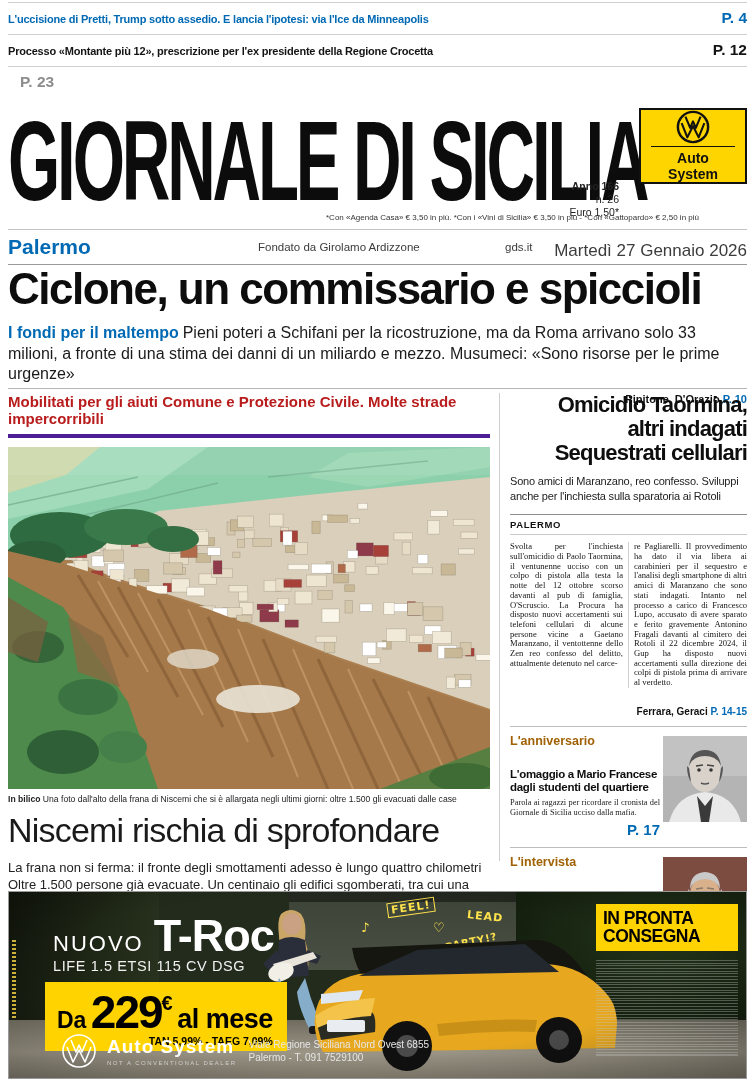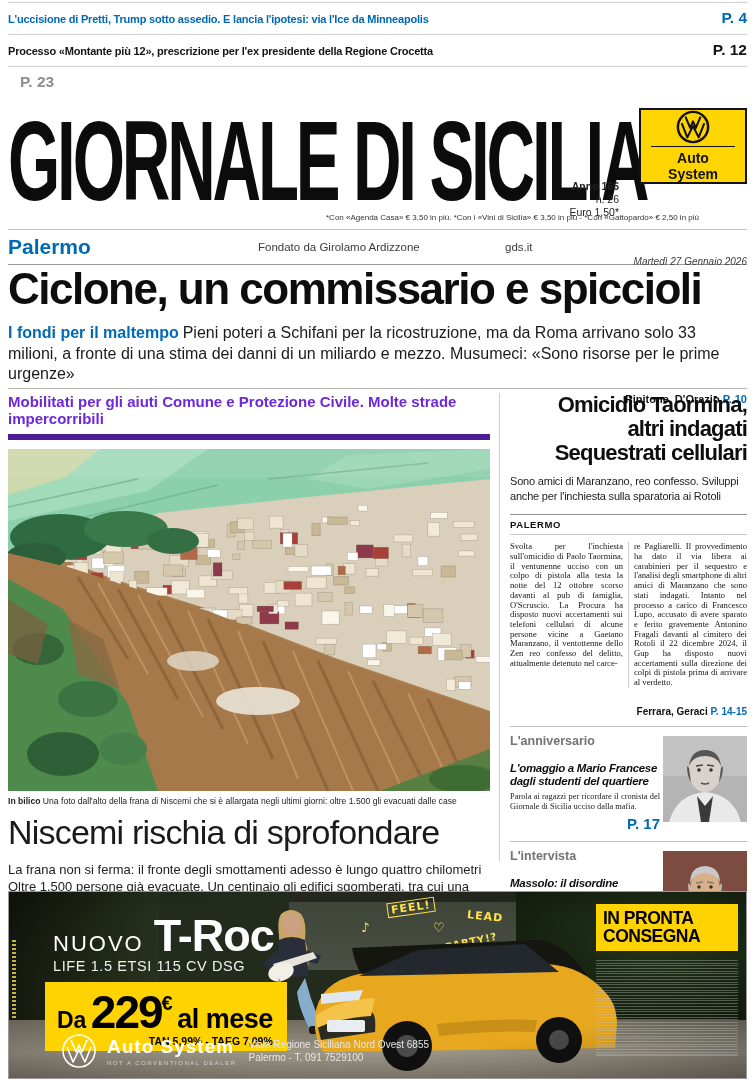--- a/index.html
+++ b/index.html
@@ -25,58 +25,58 @@
   .vw-box .brand{font-size:14px;font-weight:bold;color:#111;border-top:1px solid #111;padding-top:3px;width:84px;text-align:center;}
   .anno-block{position:absolute;right:128px;top:80px;font-size:10.5px;line-height:1.25;color:#222;text-align:right;}
   .anno-block .b{font-weight:bold;}
   .edition-note{position:absolute;left:310px;right:40px;top:113px;font-size:8px;color:#333;text-align:center;white-space:nowrap;}
 
   
   .dateline{position:absolute;top:229px;left:8px;right:8px;height:34px;border-top:1px solid #c4c4c4;border-bottom:1px solid #9a9a9a;}
   .dateline .city{position:absolute;left:0;top:5px;font-size:21px;font-weight:bold;color:#0069b4;}
   .dateline .founded{position:absolute;left:250px;top:11px;font-size:11.5px;color:#3c3c3c;}
   .dateline .site{position:absolute;left:497px;top:11px;font-size:11.5px;color:#3c3c3c;}
-  .dateline .date{position:absolute;right:0;top:26px;font-size:10px;color:#3c3c3c;font-style:italic;}
+  .dateline .date{position:absolute;right:0;top:11px;font-size:17px;color:#3c3c3c;}
 
   
   .lead-story{position:absolute;top:267px;left:8px;right:8px;}
   .lead-story h1{margin:0;font-size:44px;line-height:1.02;letter-spacing:-1.5px;font-weight:bold;color:#0d0d0d;}
   .lead-deck{margin:11px 0 0 0;font-size:16px;line-height:1.3;color:#1b1b1b;}
   .deck-kicker{color:#0069b4;font-weight:bold;margin-right:4px;}
   .byline{margin:8px 0 0 0;text-align:right;font-size:11px;font-weight:bold;color:#111;}
   .pg{color:#0069b4;}
   .lead-rule{top:388px;border-top:1px solid #b5b5b5;}
 
   
   .columns{position:absolute;top:393px;left:8px;right:8px;height:492px;}
   .col-left{position:absolute;left:0;top:0;width:482px;}
   .col-divider{position:absolute;left:491px;top:0;height:468px;border-left:1px solid #cfcfcf;}
   .col-right{position:absolute;left:502px;right:0;top:0;}
 
-  .photo-kicker{font-size:15px;font-weight:bold;color:#6d28d9;padding-bottom:7px;border-bottom:6px solid #4c1d95;}
+  .photo-kicker{font-size:15px;font-weight:bold;color:#b91c1c;padding-bottom:7px;border-bottom:4px solid #4c1d95;}
   .photo-wrap{margin-top:9px;width:482px;height:342px;overflow:hidden;background:#b08a58;}
   .photo-caption{margin-top:5px;font-size:8.6px;color:#222;white-space:nowrap;}
   .photo-caption .b{font-weight:bold;}
   .niscemi-h{margin:9px 0 0 0;font-size:34px;font-weight:400;letter-spacing:-0.8px;color:#1a1a1a;line-height:1.05;}
   .niscemi-deck{margin:10px 0 0 0;font-size:13px;line-height:1.35;color:#222;}
   .niscemi-by{margin-top:-14px;text-align:right;font-size:10.5px;font-weight:bold;}
 
   .col-right h2{margin:0;font-size:22px;line-height:1.08;font-weight:bold;letter-spacing:-0.8px;color:#0e0e0e;white-space:pre-line;text-align:right;}
   .t-deck{margin:10px 0 0 0;font-size:11px;line-height:1.32;letter-spacing:-0.2px;color:#222;}
   .place-bar{margin-top:11px;border-top:1px solid #8f8f8f;border-bottom:1px solid #c9c9c9;padding:4px 0;
              font-size:9.5px;font-weight:bold;letter-spacing:0.6px;color:#111;}
   .body-cols{display:flex;margin-top:7px;font-family:"Liberation Serif",serif;font-size:8.6px;line-height:1.13;
              text-align:justify;color:#141414;}
   .body-cols .bc1{width:114px;padding-right:5px;border-right:1px solid #cfcfcf;}
   .body-cols .bc2{width:114px;padding-left:5px;}
   .t-by{text-align:right;font-size:10px;font-weight:bold;margin-top:18px;}
   .sec-rule{border-top:1px solid #bdbdbd;margin:9px 0 7px 0;}
   .mini{position:relative;min-height:92px;}
-  .mini .label{color:#737373;font-weight:bold;font-size:12.5px;}
-  .mini .mh{font-size:11.5px;font-weight:bold;line-height:1.12;letter-spacing:-0.3px;color:#0e0e0e;white-space:pre-line;margin-top:14px;width:150px;font-style:italic;}
+  .mini .label{color:#a16207;font-weight:bold;font-size:12.5px;}
+  .mini .mh{font-size:11.5px;font-weight:bold;line-height:1.12;letter-spacing:-0.3px;color:#0e0e0e;white-space:pre-line;margin-top:20px;width:150px;}
   .mini .mb{font-family:"Liberation Serif",serif;font-size:8.4px;line-height:1.25;color:#1a1a1a;width:150px;margin-top:4px;text-align:justify;}
   .mini .mby{width:150px;text-align:right;font-size:15px;font-weight:bold;margin-top:2px;}
   .mini .mphoto{position:absolute;right:0;top:2px;width:84px;height:86px;overflow:hidden;background:#999;}
 
   
   .ad{position:absolute;top:891px;left:8px;right:8px;height:186px;background:#222b1c;border:1px solid #9a9a9a;overflow:hidden;}
   .ad .layer{position:absolute;}
   .ad-trees-left{left:0;top:0;width:150px;height:100%;background:linear-gradient(100deg,#11160c,#232c19 70%,#2b3520);}
   .ad-house{left:280px;top:0;width:250px;height:78px;background:linear-gradient(#3c4337,#4a5043);}
   .ad-house:before{content:"";position:absolute;left:0;top:0;width:100%;height:10px;background:#23271f;}

